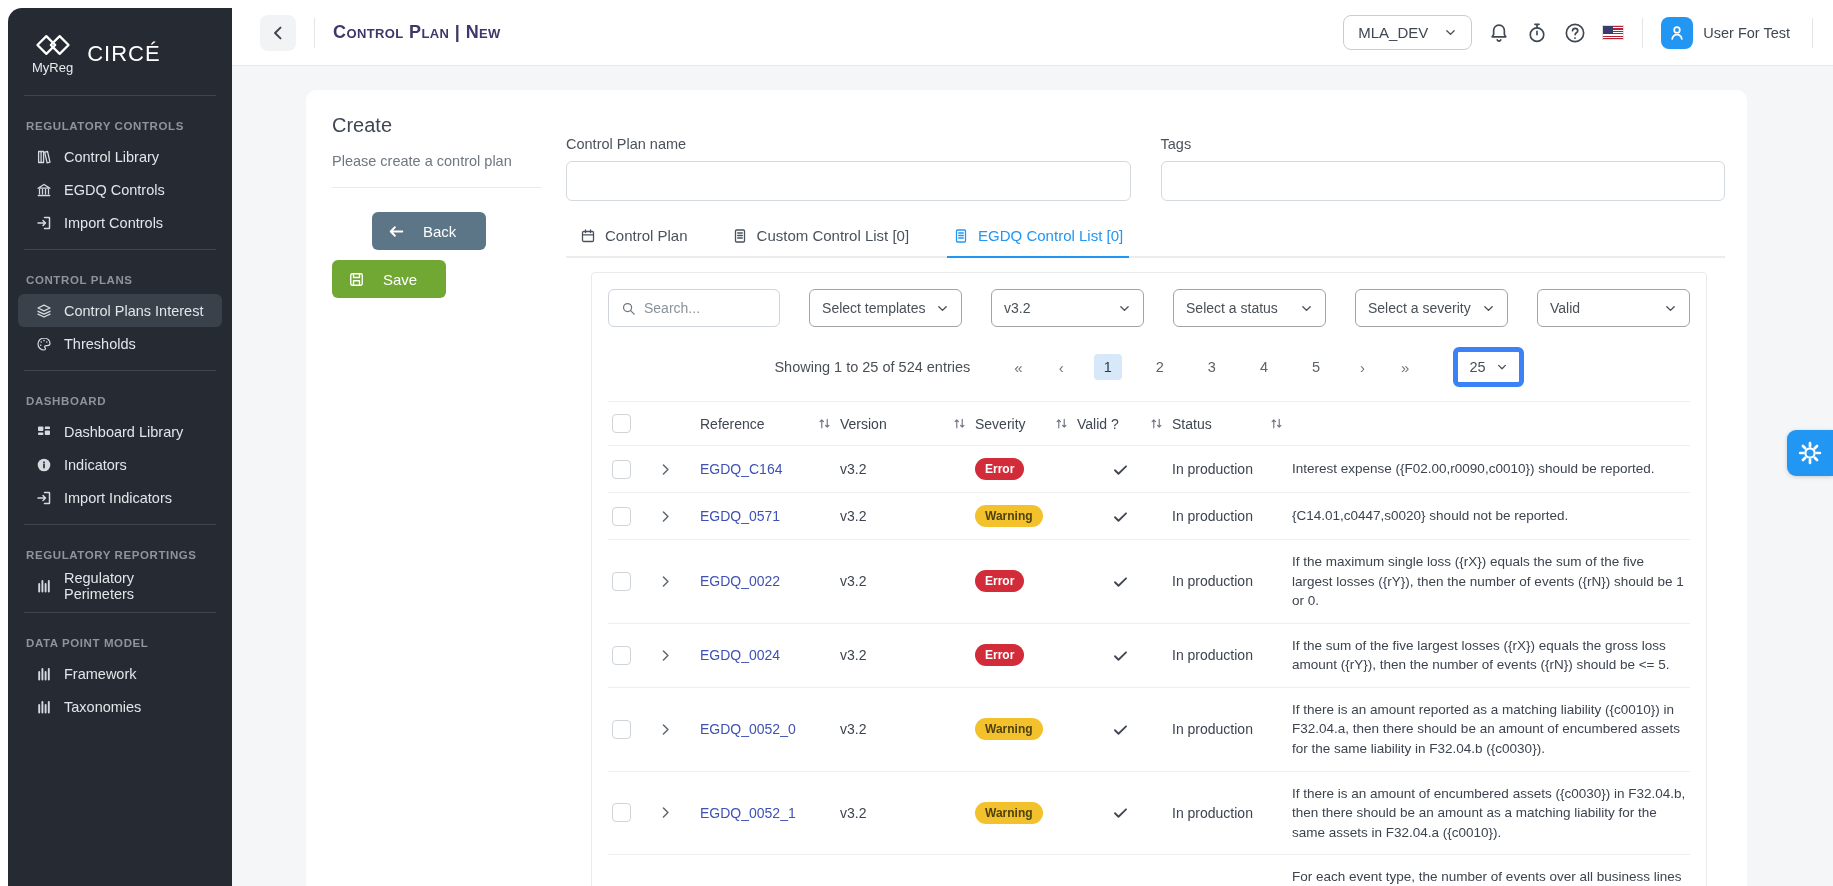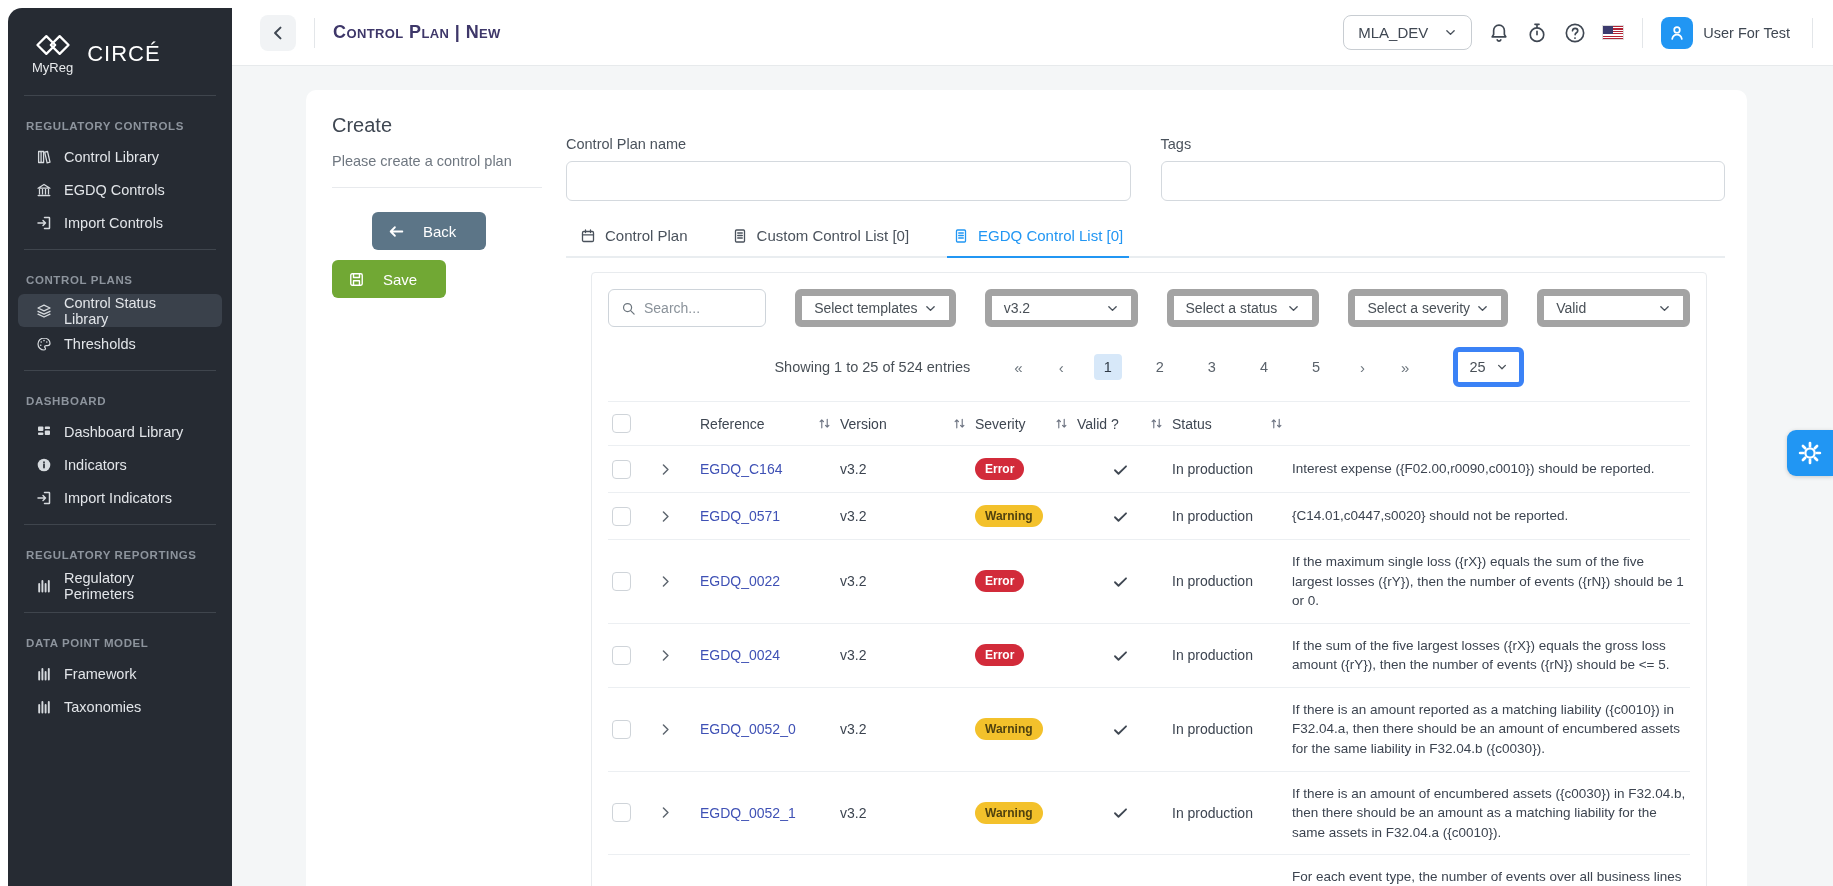--- a/index.html
+++ b/index.html
@@ -88,21 +88,21 @@
 
   .table-box { margin:14px 28px 0 25px; border:1px solid #e8ebee; border-radius:4px;
     padding:16px 16px 0 16px; }
   .filters { display:flex; gap:29px; }
   .search { flex:1.15; display:flex; align-items:center; gap:8px; border:1px solid #ced4da;
     border-radius:6px; height:38px; padding:0 12px; color:#6c757d; }
   .search .icn { width:15px; height:15px; }
   .search input { border:none; outline:none; width:100%; font-size:14px; font-family:inherit; color:#ef4444; }
   .search input::placeholder { color:#8a929a; }
   .sel { flex:1; display:flex; align-items:center; justify-content:space-between; gap:6px;
-    border:7px solid #a3a3a3; border-radius:6px; height:38px; padding:0 12px; font-size:14px;
+    border:1px solid #a3a3a3; border-radius:6px; height:38px; padding:0 12px; font-size:14px;
     color:#495057; cursor:pointer; white-space:nowrap; }
 
   .pager-row { display:flex; align-items:center; justify-content:center; gap:38px; margin:20px 0 6px 0; }
   .pg-summary { font-size:14.5px; color:#495057; }
   .pager { display:flex; align-items:center; gap:24px; font-size:14.5px; color:#5a626b; }
   .pg-btn { cursor:pointer; padding:4px 6px; color:#6c757d; font-size:15px; }
   .pg-num { cursor:pointer; padding:5px 10px; border-radius:4px; }
   .pg-num.active { background:#d7e8f9; color:#2f3a46; }
   .page-size { display:flex; align-items:center; gap:10px; border:5px solid #3b82f6;
     border-radius:6px; padding:7px 11px; font-size:14.5px; color:#495057; cursor:pointer; }
@@ -189,21 +189,21 @@
     <div class="nav-section">
       <div class="section-title">CONTROL PLANS</div>
       <div class="nav-item active">
         <span class="icn">
             <svg viewBox="0 0 16 16" fill="none" stroke="currentColor" stroke-width="1.3" stroke-linecap="round" stroke-linejoin="round">
               <path d="M8 2.2l6 2.8-6 2.8-6-2.8z"></path>
               <path d="M2 8.3l6 2.8 6-2.8"></path>
               <path d="M2 11.2l6 2.8 6-2.8"></path>
             </svg>
           </span>
-        <span>Control Status Library</span>
+        <span>Control Plans Interest</span>
       </div>
       <div class="nav-item">
         <span class="icn">
             <svg viewBox="0 0 16 16" fill="none" stroke="currentColor" stroke-width="1.2" stroke-linecap="round" stroke-linejoin="round">
               <path d="M8 2a6 6 0 1 0 0 12c1 0 1.5-.6 1.5-1.2 0-.9-.9-1.3-.9-2.1 0-.7.6-1.1 1.6-1.1h1.3c1.4 0 2.5-1 2.5-2.4C14 4.3 11.3 2 8 2z"></path>
               <circle cx="5.2" cy="6" r=".8" fill="currentColor" stroke="none"></circle>
               <circle cx="8" cy="4.6" r=".8" fill="currentColor" stroke="none"></circle>
               <circle cx="10.8" cy="6" r=".8" fill="currentColor" stroke="none"></circle>
               <circle cx="4.7" cy="9.2" r=".8" fill="currentColor" stroke="none"></circle>
             </svg>

